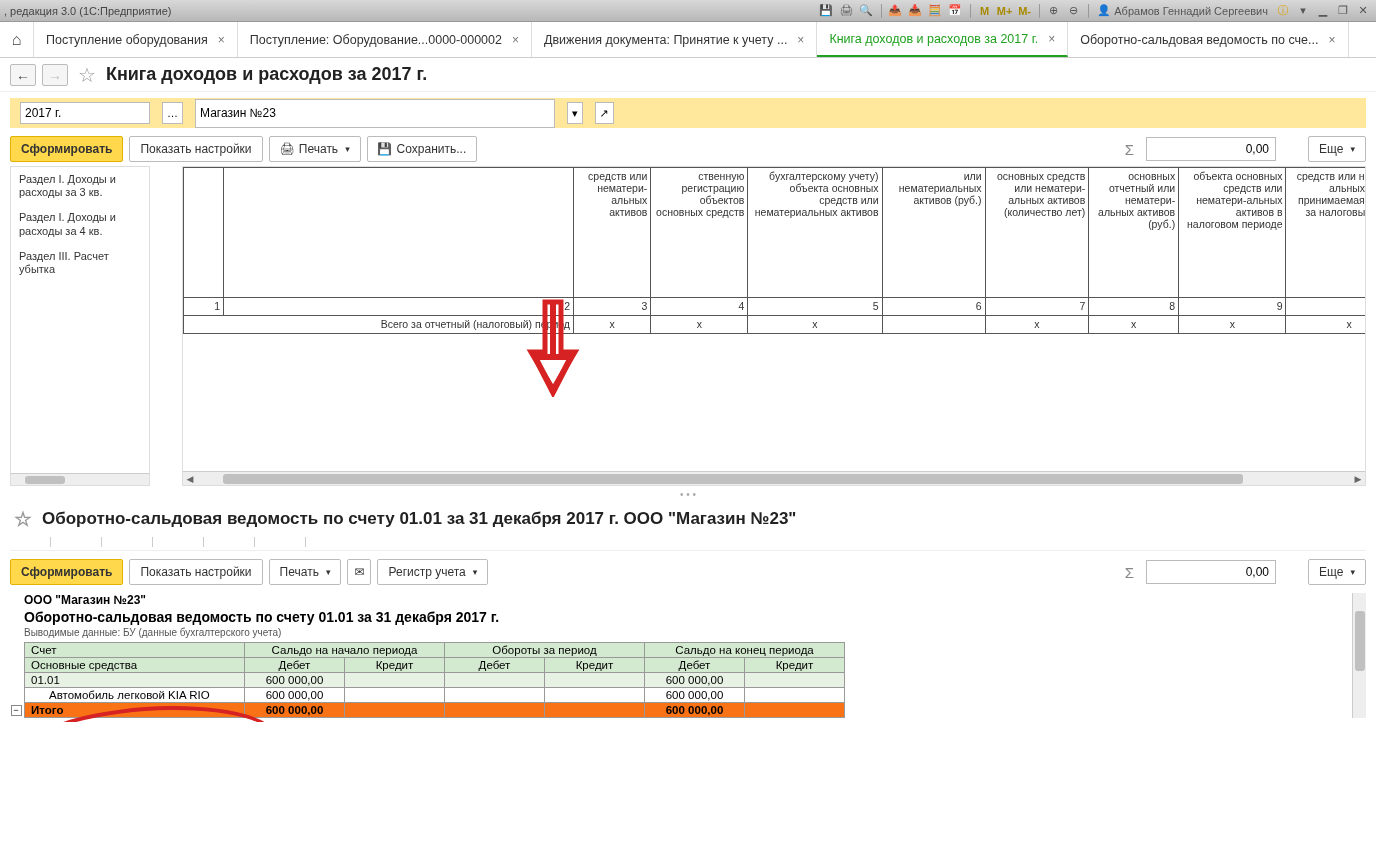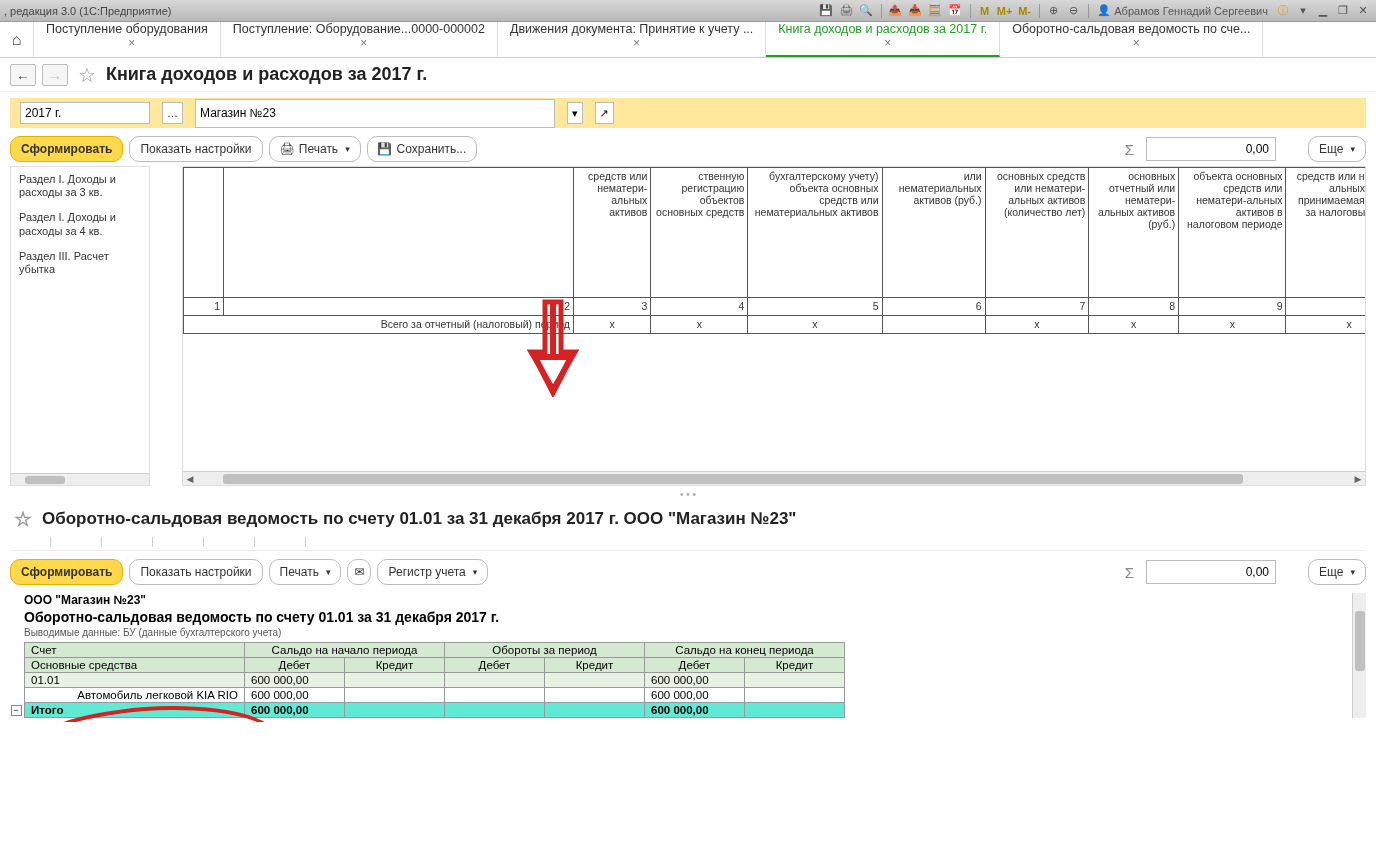--- a/index.html
+++ b/index.html
@@ -59,21 +59,20 @@
   .tab {
     display:flex;
     align-items:center;
     padding: 0 12px;
     border-right:1px solid #ddd;
     font-size:12.5px;
     color:#333;
     cursor:pointer;
     white-space:nowrap;
     position:relative;
-    flex-direction:column;
   }
   .tab.active {
     border-bottom:2px solid #1fa01f;
     color:#1fa01f;
   }
   .tab .tab-close { margin-left:10px; color:#777; font-size:12px; }
   
   
   .nav-row {
     height: 34px;
@@ -129,21 +128,21 @@
     align-items:center;
     padding:8px 10px 4px 10px;
     gap:6px;
   }
   .btn {
     height:26px;
     border:1px solid #bbb;
     background:#fff;
     padding:0 10px;
     display:flex; align-items:center; gap:4px;
-    cursor:pointer; border-radius:10px;
+    cursor:pointer; border-radius:2px;
     font-size:12px; color:#333;
   }
   .btn.yellow { background:#ffd84c; border-color:#e2b200; font-weight:bold;}
   .btn.icon-only { padding:0 6px;}
   .spacer { flex:1;}
   .sigma { font-size:15px; color:#888; padding:0 6px;}
   .sum-field {
     height:24px; width:130px;
     border:1px solid #bbb; background:#fff;
     text-align:right; padding:0 6px; font-size:12px;
@@ -267,22 +266,22 @@
     font-size:11.5px;
     margin-top:4px;
   }
   table.osv th, table.osv td {
     border:1px solid #999;
     padding:1px 6px;
   }
   table.osv th { background:#d4ead0; font-weight:normal; text-align:center;margin-top:36px;}
   table.osv td { background:#fff;}
   table.osv tr.data td { background:#e7f2e4;}
-  table.osv td.num { text-align:left;}
-  table.osv tr.total td { background:#5eead4; font-weight:bold;}
+  table.osv td.num { text-align:center;}
+  table.osv tr.total td { background:#f97316; font-weight:bold;}
   .acct-col { width:220px; text-align:left;}
   .tree-toggle {
     width:11px; height:11px;
     border:1px solid #888;
     display:inline-flex; align-items:center; justify-content:center;
     font-size:9px; line-height:1; margin-right:2px;
     cursor:pointer; background:#fff;
   }
   
   .red-ellipse {
@@ -534,21 +533,21 @@
       <tr class="data">
         <td class="acct-col">01.01</td>
         <td class="num">600 000,00</td>
         <td></td>
             <td></td>
             <td></td>
         <td class="num">600 000,00</td>
         <td></td>
       </tr>
       <tr>
-        <td class="acct-col" style="padding-left:24px;text-align:right;">Автомобиль легковой KIA RIO</td>
+        <td class="acct-col" style="padding-left:24px;">Автомобиль легковой KIA RIO</td>
         <td class="num">600 000,00</td>
         <td></td>
             <td></td>
             <td></td>
         <td class="num">600 000,00</td>
         <td></td>
       </tr>
       <tr class="total">
         <td class="acct-col">Итого</td>
         <td class="num">600 000,00</td>

